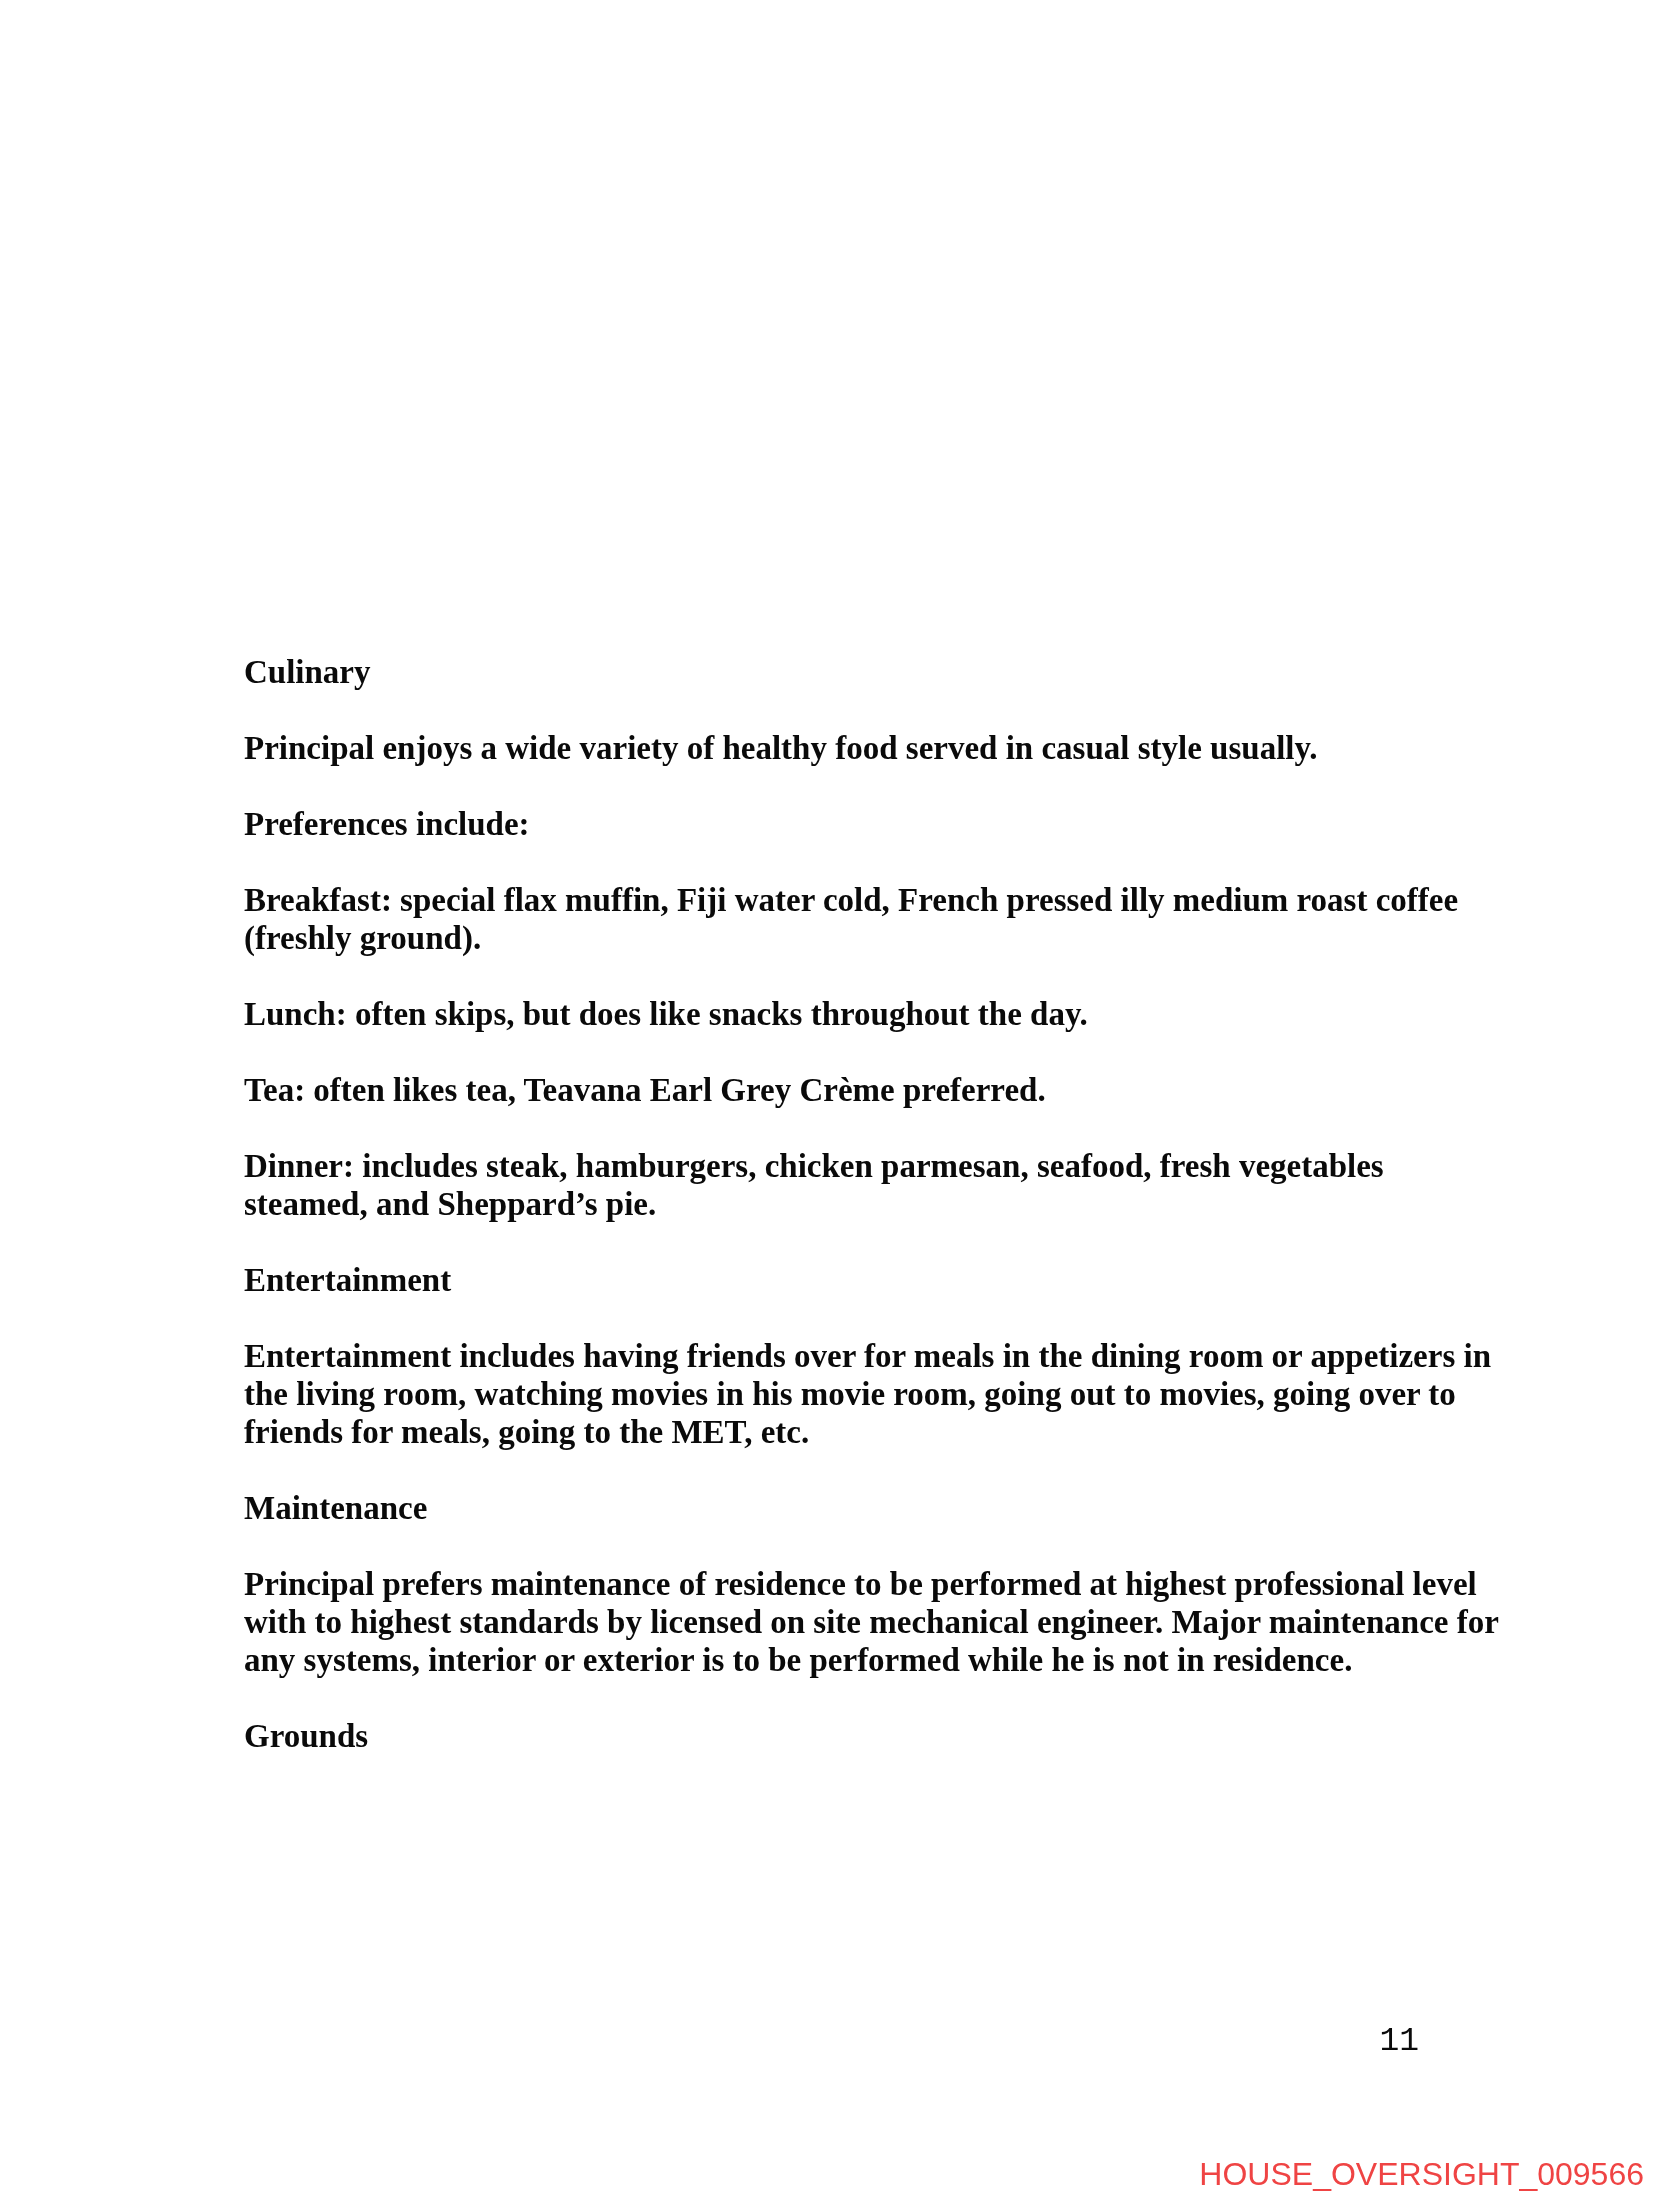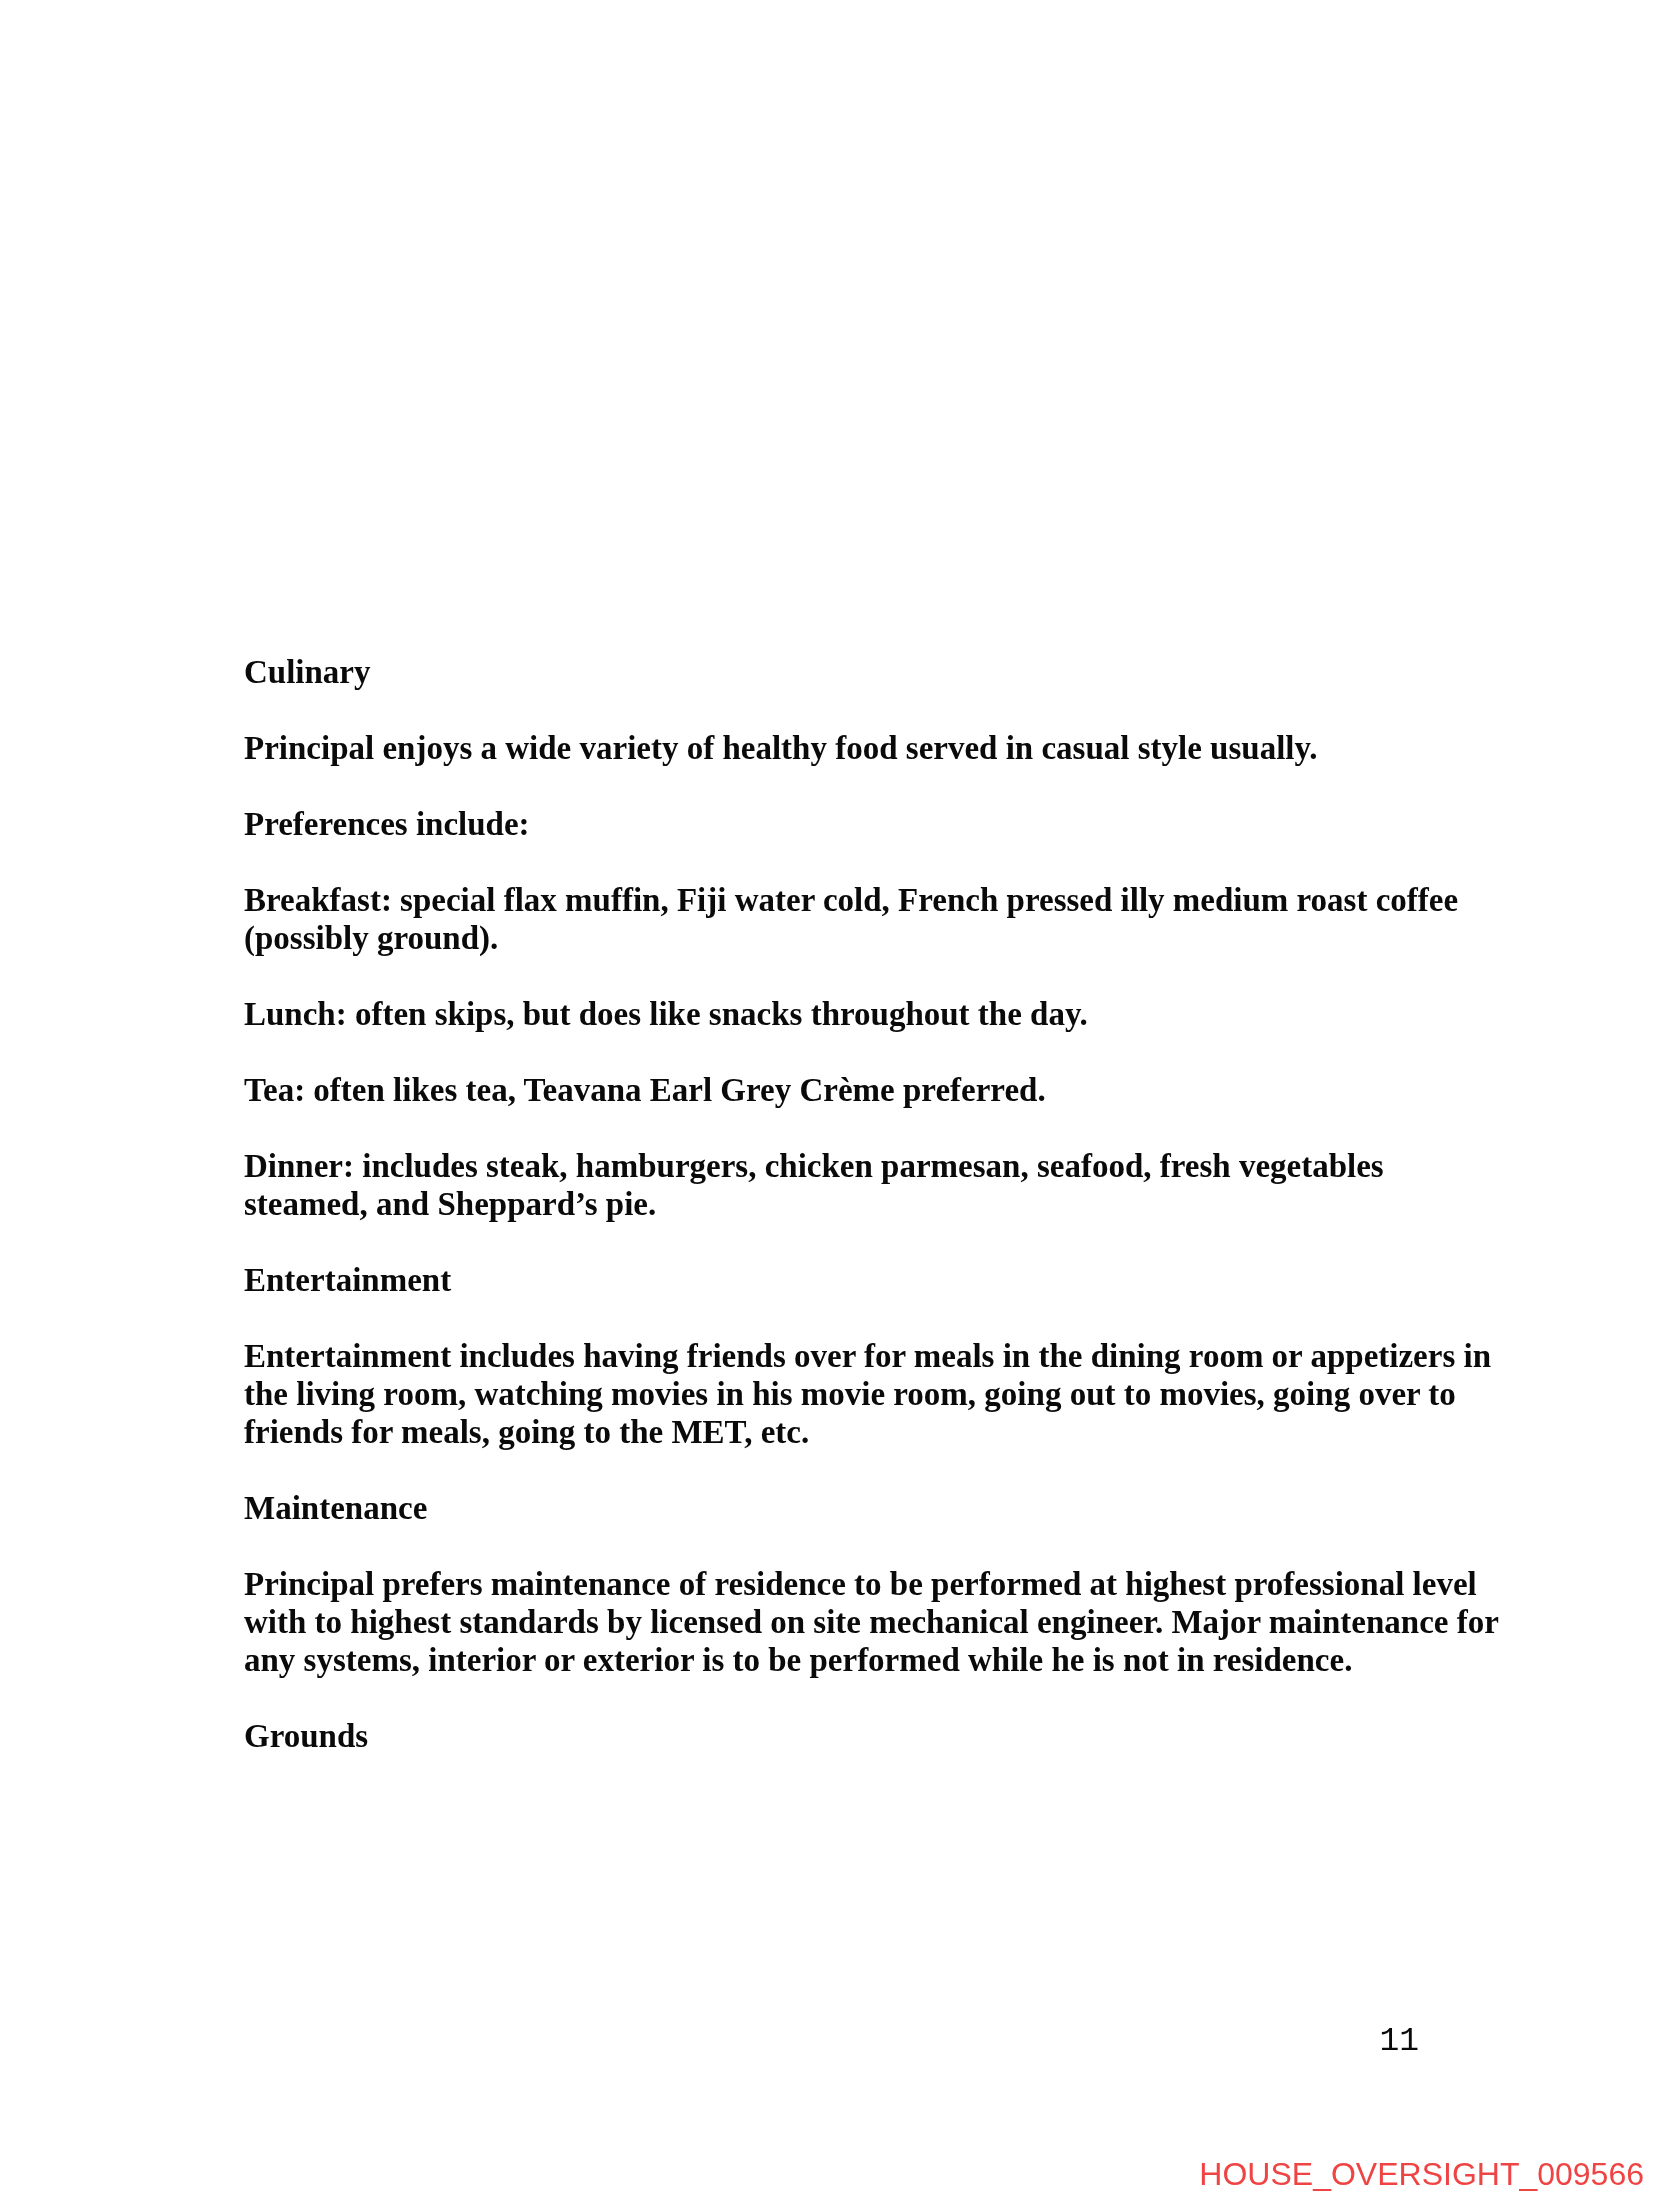--- a/index.html
+++ b/index.html
@@ -62,21 +62,21 @@
 
   <div class="content">
 
     <h2 class="heading">Culinary</h2>
 
     <p class="para">Principal enjoys a wide variety of healthy food served in casual style usually.</p>
 
     <p class="para">Preferences include:</p>
 
     <p class="para">Breakfast: special flax muffin, Fiji water cold, French pressed illy medium roast coffee
-(possibly ground).</p>
+(freshly ground).</p>
 
     <p class="para">Lunch: often skips, but does like snacks throughout the day.</p>
 
 
     <p class="para">Tea: often likes tea, Teavana Earl Grey Crème preferred.</p>
 
 
     <p class="para">Dinner: includes steak, hamburgers, chicken parmesan, seafood, fresh vegetables
 steamed, and Sheppard’s pie.</p>
 

